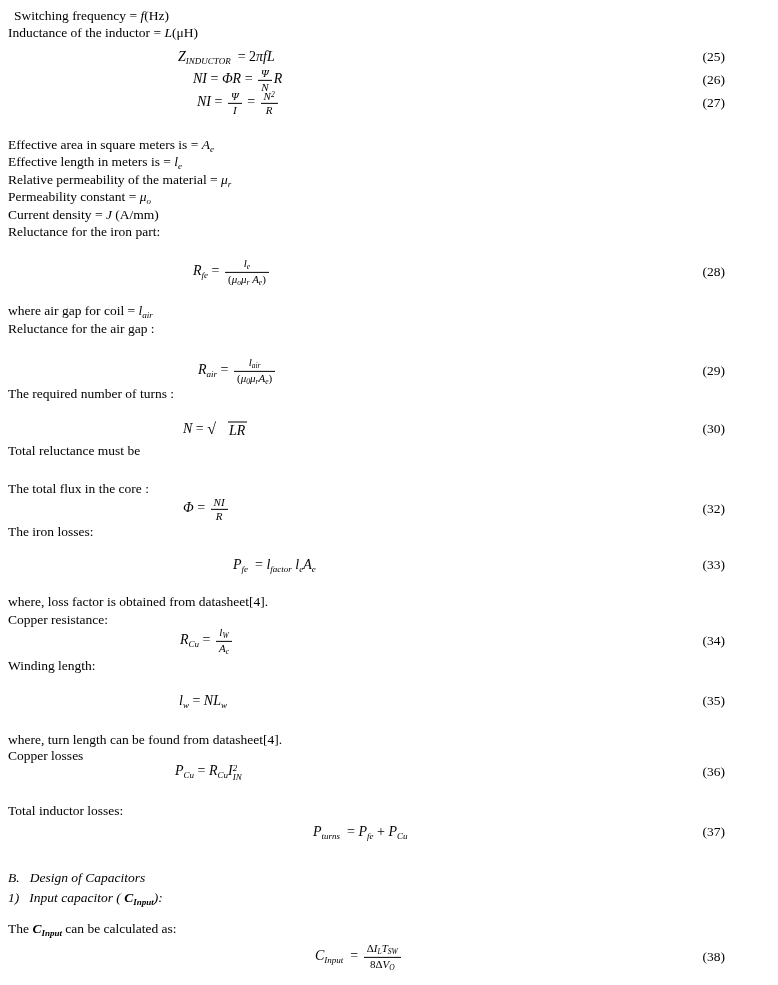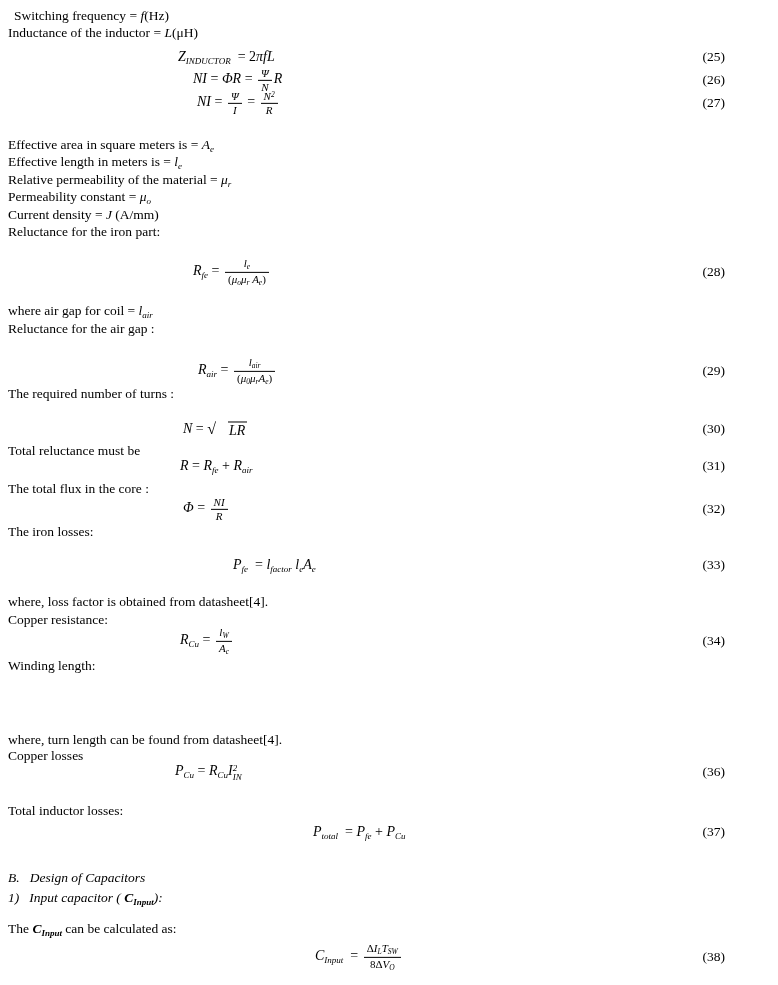--- a/index.html
+++ b/index.html
@@ -56,31 +56,31 @@
     <div class="row text" style="top: 198px; left: 8px; align-items: center;"><span class="content"><span class="tk-r">Permeability constant = </span><span class="tk-i">μ</span><span class="tk-sub">o</span></span></div>
     <div class="row text" style="top: 215px; left: 8px;"><span class="content"><span class="tk-r">Current density = </span><span class="tk-i">J</span><span class="tk-r"> (A/mm)</span></span></div>
     <div class="row text" style="top: 232px; left: 8px;"><span class="content"><span class="tk-r">Reluctance for the iron part:</span></span></div>
     <div class="row eq" style="top: 272px; left: 193px;"><span class="content"><span class="tk-i">R</span><span class="tk-sub">fe</span><span class="tk-r"> = </span><span class="frac"><span class="fnum"><span class="tk-i">l</span><span class="tk-sub">e</span></span><span class="fden"><span class="tk-r">(</span><span class="tk-i">μ</span><span class="tk-sub">o</span><span class="tk-i">μ</span><span class="tk-sub">r</span><span class="tk-r"> </span><span class="tk-i">A</span><span class="tk-sub">e</span><span class="tk-r">)</span></span></span></span><span class="eqnum">(28)</span></div>
     <div class="row text" style="top: 312px; left: 8px;"><span class="content"><span class="tk-r">where air gap for coil = </span><span class="tk-i">l</span><span class="tk-sub">air</span></span></div>
     <div class="row text" style="top: 329px; left: 8px;"><span class="content"><span class="tk-r">Reluctance for the air gap :</span></span></div>
     <div class="row eq" style="top: 371px; left: 198px;"><span class="content"><span class="tk-i">R</span><span class="tk-sub">air</span><span class="tk-r"> = </span><span class="frac"><span class="fnum"><span class="tk-i">l</span><span class="tk-sub">air</span></span><span class="fden"><span class="tk-r">(</span><span class="tk-i">μ</span><span class="tk-sub">0</span><span class="tk-i">μ</span><span class="tk-sub">r</span><span class="tk-i">A</span><span class="tk-sub">e</span><span class="tk-r">)</span></span></span></span><span class="eqnum">(29)</span></div>
     <div class="row text" style="top: 394px; left: 8px;"><span class="content"><span class="tk-r">The required number of turns :</span></span></div>
     <div class="row eq" style="top: 430px; left: 183px;"><span class="content"><span class="tk-i">N</span><span class="tk-r"> = </span><span class="sqrt"><span class="radical">√</span><span class="radicand"><span class="tk-i">LR</span></span></span></span><span class="eqnum">(30)</span></div>
     <div class="row text" style="top: 451px; left: 8px;"><span class="content"><span class="tk-r">Total reluctance must be</span></span></div>
-    <div class="row eq" style="top: 467px; left: 180px;"><span class="content"><span class="tk-i">R</span><span class="tk-r"> = </span><span class="tk-i">R</span><span class="tk-sub">fe</span><span class="tk-r"> + </span><span class="tk-i">R</span><span class="tk-sub">air</span></span><span class="eqnum">(31)</span></div>
     <div class="row text" style="top: 489px; left: 8px;"><span class="content"><span class="tk-r">The total flux in the core :</span></span></div>
     <div class="row eq" style="top: 509px; left: 183px;"><span class="content"><span class="tk-i">Φ</span><span class="tk-r"> = </span><span class="frac"><span class="fnum"><span class="tk-i">NI</span></span><span class="fden"><span class="tk-i">R</span></span></span></span><span class="eqnum">(32)</span></div>
     <div class="row text" style="top: 532px; left: 8px;"><span class="content"><span class="tk-r">The iron losses:</span></span></div>
     <div class="row eq" style="top: 566px; left: 233px;"><span class="content"><span class="tk-i">P</span><span class="tk-sub">fe</span><span class="tk-r">  = </span><span class="tk-i">l</span><span class="tk-sub">factor</span><span class="tk-r"> </span><span class="tk-i">l</span><span class="tk-sub">e</span><span class="tk-i">A</span><span class="tk-sub">e</span></span><span class="eqnum">(33)</span></div>
     <div class="row text" style="top: 602px; left: 8px;"><span class="content"><span class="tk-r">where, loss factor is obtained from datasheet[4].</span></span></div>
     <div class="row text" style="top: 620px; left: 8px;"><span class="content"><span class="tk-r">Copper resistance:</span></span></div>
     <div class="row eq" style="top: 641px; left: 180px;"><span class="content"><span class="tk-i">R</span><span class="tk-sub">Cu</span><span class="tk-r"> = </span><span class="frac"><span class="fnum"><span class="tk-i">l</span><span class="tk-sub">W</span></span><span class="fden"><span class="tk-i">A</span><span class="tk-sub">c</span></span></span></span><span class="eqnum">(34)</span></div>
     <div class="row text" style="top: 666px; left: 8px;"><span class="content"><span class="tk-r">Winding length:</span></span></div>
+    <div class="row eq" style="top: 702px; left: 179px;"><span class="content"><span class="tk-i">l</span><span class="tk-sub">w</span><span class="tk-r"> = </span><span class="tk-i">NL</span><span class="tk-sub">w</span></span><span class="eqnum">(35)</span></div>
     <div class="row text" style="top: 740px; left: 8px;"><span class="content"><span class="tk-r">where, turn length can be found from datasheet[4].</span></span></div>
     <div class="row text" style="top: 756px; left: 8px;"><span class="content"><span class="tk-r">Copper losses</span></span></div>
     <div class="row eq" style="top: 772px; left: 175px;"><span class="content"><span class="tk-i">P</span><span class="tk-sub">Cu</span><span class="tk-r"> = </span><span class="tk-i">R</span><span class="tk-sub">Cu</span><span class="tk-i">I</span><span class="ss"><span class="ssup">2</span><span class="ssub">IN</span></span></span><span class="eqnum">(36)</span></div>
     <div class="row text" style="top: 811px; left: 8px;"><span class="content"><span class="tk-r">Total inductor losses:</span></span></div>
-    <div class="row eq" style="top: 833px; left: 313px;"><span class="content"><span class="tk-i">P</span><span class="tk-sub">total</span><span class="tk-r">  = </span><span class="tk-i">P</span><span class="tk-sub">fe</span><span class="tk-r"> + </span><span class="tk-i">P</span><span class="tk-sub">Cu</span></span><span class="eqnum">(37)</span></div>
+    <div class="row eq" style="top: 833px; left: 313px;"><span class="content"><span class="tk-i">P</span><span class="tk-sub">turns</span><span class="tk-r">  = </span><span class="tk-i">P</span><span class="tk-sub">fe</span><span class="tk-r"> + </span><span class="tk-i">P</span><span class="tk-sub">Cu</span></span><span class="eqnum">(37)</span></div>
     <div class="row heading" style="top: 878px; left: 8px;"><span class="content"><span class="tk-i">B.   Design of Capacitors</span></span></div>
     <div class="row heading" style="top: 899px; left: 8px;"><span class="content"><span class="tk-i">1)   Input capacitor ( </span><span class="tk-bi">C</span><span class="tk-bsub">Input</span><span class="tk-i">):</span></span></div>
     <div class="row text" style="top: 930px; left: 8px;"><span class="content"><span class="tk-r">The </span><span class="tk-bi">C</span><span class="tk-bsub">Input</span><span class="tk-r"> can be calculated as:</span></span></div>
     <div class="row eq" style="top: 957px; left: 315px;"><span class="content"><span class="tk-i">C</span><span class="tk-sub">Input</span><span class="tk-r">  = </span><span class="frac"><span class="fnum"><span class="tk-r">Δ</span><span class="tk-i">I</span><span class="tk-sub">L</span><span class="tk-i">T</span><span class="tk-sub">SW</span></span><span class="fden"><span class="tk-r">8Δ</span><span class="tk-i">V</span><span class="tk-sub">O</span></span></span></span><span class="eqnum">(38)</span></div>
   </div>
 
 </body></html>

